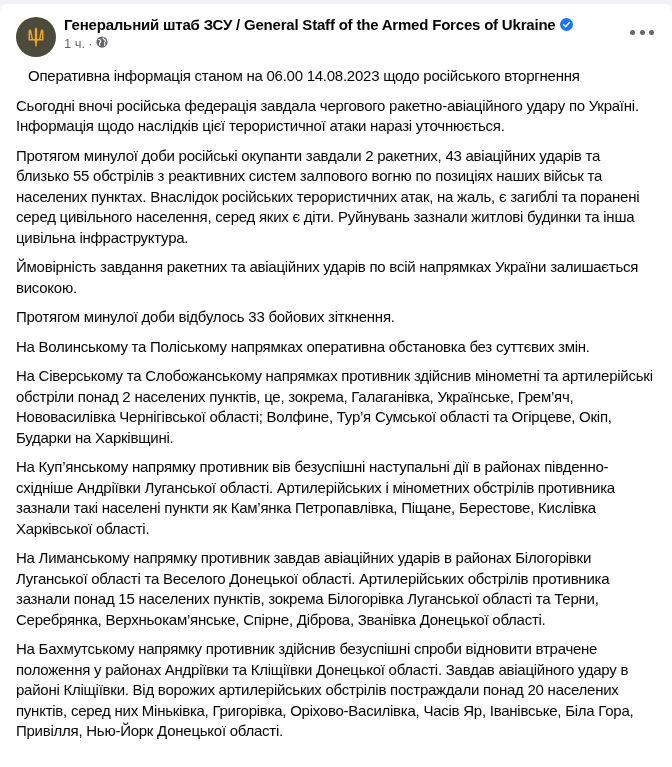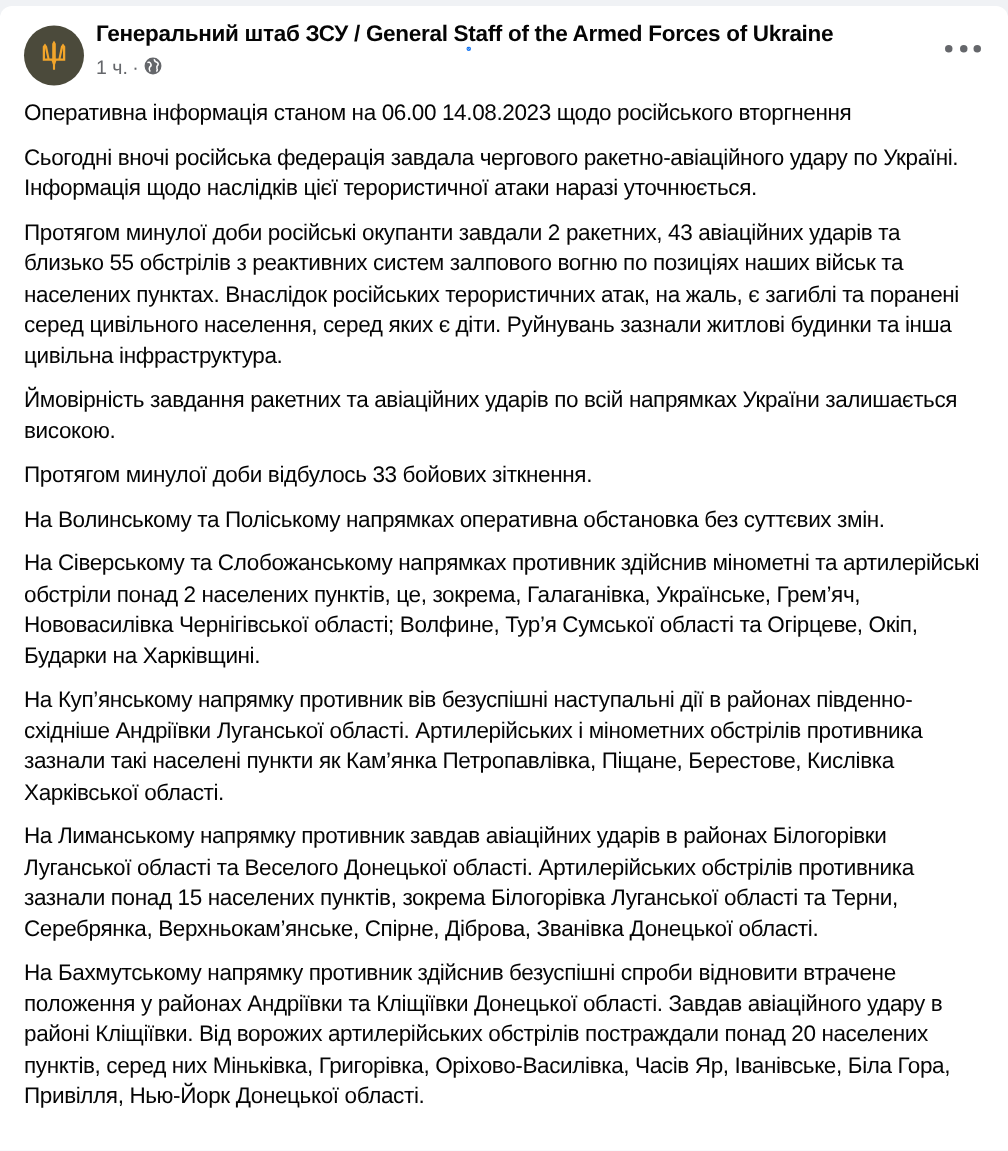--- a/index.html
+++ b/index.html
@@ -43,38 +43,36 @@
     .avatar svg { width: 18px; height: 20px; }
     .meta {
       margin-left: 8px;
       display: flex;
       flex-direction: column;
     }
     .author-row {
       display: flex;
       align-items: center;
       height: 20px;
-      flex-direction: column;
     }
     .author {
       font-weight: bold;
       font-size: 15px;
       color: #050505;
       letter-spacing: -0.2px;
       white-space: nowrap;
     }
     .verified {
       width: 13px;
       height: 13px;
       margin-left: 5px;
       display: inline-block;
     }
     .sub-row {
       display: flex;
-      align-items: center;
       font-size: 13px;
       color: #65676b;
       margin-top: 2px;
       height: 16px;
     }
     .dot-sep { margin: 0 3px; }
     .globe { width: 12px; height: 12px; display: inline-block; }
     .more {
       position: absolute;
       right: 18px;
@@ -93,21 +91,21 @@
     .body {
       padding: 0 16px 0 16px;
       font-size: 15px;
       line-height: 20.5px;
       color: #050505;
     }
     .body p {
       margin-bottom: 9px;
       letter-spacing: -0.25px;
     }
-    .body p:first-child { margin-top: 2px; }
+    .body p:first-child { margin-top: 2px; margin-left: 12px; }
   </style>
 </head>
 <body>
 
 <div class="post">
   <div class="header">
     <div class="avatar">
       <svg viewBox="0 0 18 20">
         <path fill="#f2a52b" d="M9 0 L10.2 2.2 L10.2 12 L12 12 L13.6 4 L15 2 L16.5 4 L16.5 13.5 L10.6 13.5 L9 18 L7.4 13.5 L1.5 13.5 L1.5 4 L3 2 L4.4 4 L6 12 L7.8 12 L7.8 2.2 Z M3 5 L3 12 L4.6 12 Z M15 5 L13.4 12 L15 12 Z"></path>
         <rect x="8.3" y="14.5" width="1.4" height="5" fill="#f2a52b"></rect>

